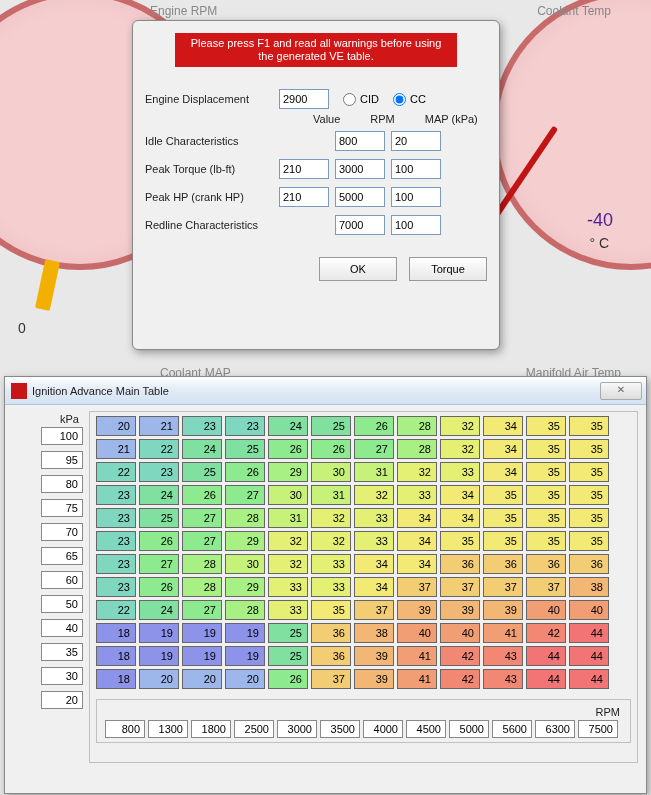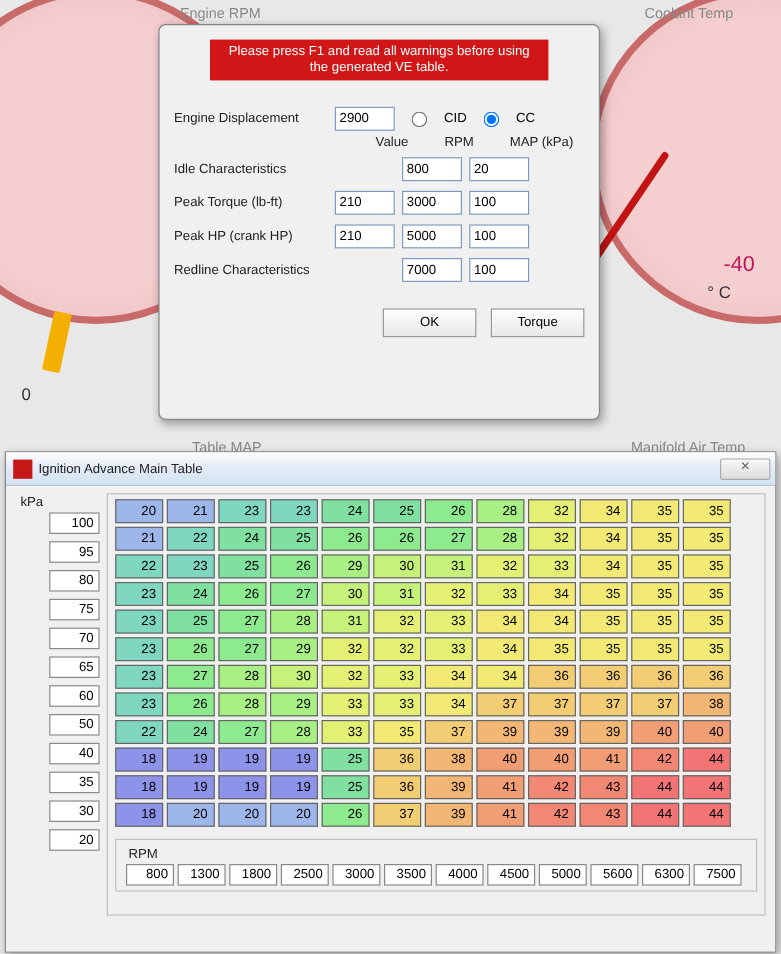--- a/index.html
+++ b/index.html
@@ -6,21 +6,21 @@
 body { width: 651px; height: 795px; background: #e8e8e8; position: relative; overflow: hidden; }
 
 
 .gauge-bg { position: absolute; }
 .gauge-left { left: -60px; top: -10px; width: 280px; height: 280px; border-radius: 50%; border: 6px solid #c96a6a; background: radial-gradient(circle at center, #f5cfd0 60%, #e8b5b6 100%); }
 .gauge-right { right: -120px; top: -10px; width: 280px; height: 280px; border-radius: 50%; border: 6px solid #c96a6a; background: radial-gradient(circle at center, #f5cfd0 60%, #e8b5b6 100%); }
 .gauge-tick-l { position: absolute; left: 40px; top: 260px; width: 15px; height: 50px; background: #f4b000; border-radius: 2px; transform: rotate(12deg);}
 .bg-label-rpm { position: absolute; left: 150px; top: 4px; color: #888; font-size: 12px; }
 .bg-label-coolant { position: absolute; right: 40px; top: 4px; color: #888; font-size: 12px; }
 .bg-zero { position: absolute; left: 18px; top: 320px; font-size: 14px; color: #333; }
-.bg-temp { position: absolute; right: 22px; top: 210px; color: #be185d; font-size: 18px; font-weight: 500; }
+.bg-temp { position: absolute; right: 38px; top: 210px; color: #4c1d95; font-size: 18px; font-weight: 500; }
 .bg-temp-unit { position: absolute; right: 42px; top: 235px; color: #333; font-size: 14px; }
 .needle-r { position: absolute; left: 480px; top: 105px; width: 6px; height: 130px; background: #c21414; transform-origin: bottom center; transform: rotate(34deg); border-radius: 3px;}
 .bg-label-engine { position: absolute; left: 160px; top: 366px; color: #888; font-size: 12px; }
 .bg-label-manifold { position: absolute; right: 30px; top: 366px; color: #888; font-size: 12px; }
 
 
 .win { position: absolute; background: #f0f0f0; border: 1px solid #888; box-shadow: 2px 3px 8px rgba(0,0,0,0.35); }
 .titlebar { height: 28px; background: linear-gradient(to bottom, #fefefe, #e4ecf7 45%, #d3e2f4); border-bottom: 1px solid #b5c4d8; display: flex; align-items: center; padding: 0 4px 0 6px; }
 .titlebar .icon { width: 16px; height: 16px; background: #c71616; margin-right: 5px; }
 .titlebar .title { flex: 1; color: #222; }
@@ -30,30 +30,30 @@
 .menubar span { cursor: pointer; }
 
 
 .ve-dialog { left: 132px; top: 20px; width: 368px; height: 330px; border-radius: 6px;}
 .ve-body { padding: 8px 12px 12px 12px; }
 .warnbox { background: #d01616; color: white; text-align: center; padding: 4px 8px; margin: 4px 30px 18px 30px; font-size: 11px; line-height: 13px;}
 .ve-row { display: flex; align-items: center; height: 28px; gap: 6px; }
 .ve-row .lbl { width: 128px; color: #222; }
 .ve-row input.text { width: 50px; height: 20px; border: 1px solid #7a9ac0; padding: 1px 3px; background: #fff;}
 .ve-headrow { display: flex; margin-left: 168px; gap: 30px; margin-bottom: 2px; color: #222;}
-.radio-wrap { display: flex; gap: 14px; align-items: center; margin-left: 8px;}
+.radio-wrap { display: flex; gap: 4px; align-items: center; margin-left: 8px;}
 .btnrow { display: flex; justify-content: flex-end; gap: 12px; margin-top: 18px; }
 .btn { width: 78px; height: 24px; background: linear-gradient(to bottom,#fefefe,#e8e8e8); border: 1px solid #999; cursor:pointer; }
 
 
 .ign-win { left: 4px; top: 376px; width: 643px; height: 418px; }
 .ign-body { padding: 6px 8px 8px 8px; display: flex; flex-direction: column; height: calc(100% - 50px);}
 .ign-top { display: flex; gap: 6px; flex: 1; }
 .kpa-col { display: flex; flex-direction: column; width: 70px; }
-.col-head { text-align: left; padding: 2px 4px; color: #222;}
+.col-head { text-align: right; padding: 2px 4px; color: #222;}
 .kpa-cell { height: 21px; margin-bottom: 3px; display: flex; justify-content: flex-end;}
 .kpa-cell input { width: 42px; height: 18px; border: 1px solid #888; text-align: right; padding-right: 4px; background:#fff;}
 .grid-wrap { flex: 1; border: 1px solid #c0c0c0; padding: 4px 6px 10px 6px; display: flex; flex-direction: column; gap: 4px; background:#f0f0f0;}
 .grid-area { display: flex; flex-direction: column; gap: 3px; }
 .grid-row { display: flex; gap: 3px; }
 .cell { width: 40px; height: 20px; border: 1px solid #666; text-align: right; padding-right: 5px; line-height: 18px; color: #000; font-size: 11px; cursor:pointer;}
 .rpm-area { border: 1px solid #c0c0c0; margin-top: 6px; padding: 4px 6px;}
 .rpm-row { display: flex; gap: 3px; margin-left: 2px;}
 .rpm-row input { width: 40px; height: 18px; border: 1px solid #888; text-align: right; padding-right:4px; background:#fff;}
 
@@ -63,21 +63,21 @@
 
 <div class="gauge-bg gauge-left"></div>
 <div class="gauge-bg gauge-right"></div>
 <div class="gauge-tick-l"></div>
 <div class="needle-r"></div>
 <div class="bg-label-rpm">Engine RPM</div>
 <div class="bg-label-coolant">Coolant Temp</div>
 <div class="bg-zero">0</div>
 <div class="bg-temp">-40</div>
 <div class="bg-temp-unit">° C</div>
-<div class="bg-label-engine">Table MAP</div>
+<div class="bg-label-engine">Coolant MAP</div>
 <div class="bg-label-manifold">Manifold Air Temp</div>
 
 <div class="win ve-dialog">
   <div class="ve-body">
     <div class="warnbox">Please press F1 and read all warnings before using the generated VE table.</div>
 
     <div class="ve-row">
       <span class="lbl">Engine Displacement</span>
       <input class="text" value="2900" style="">
       <label class="radio-wrap">

